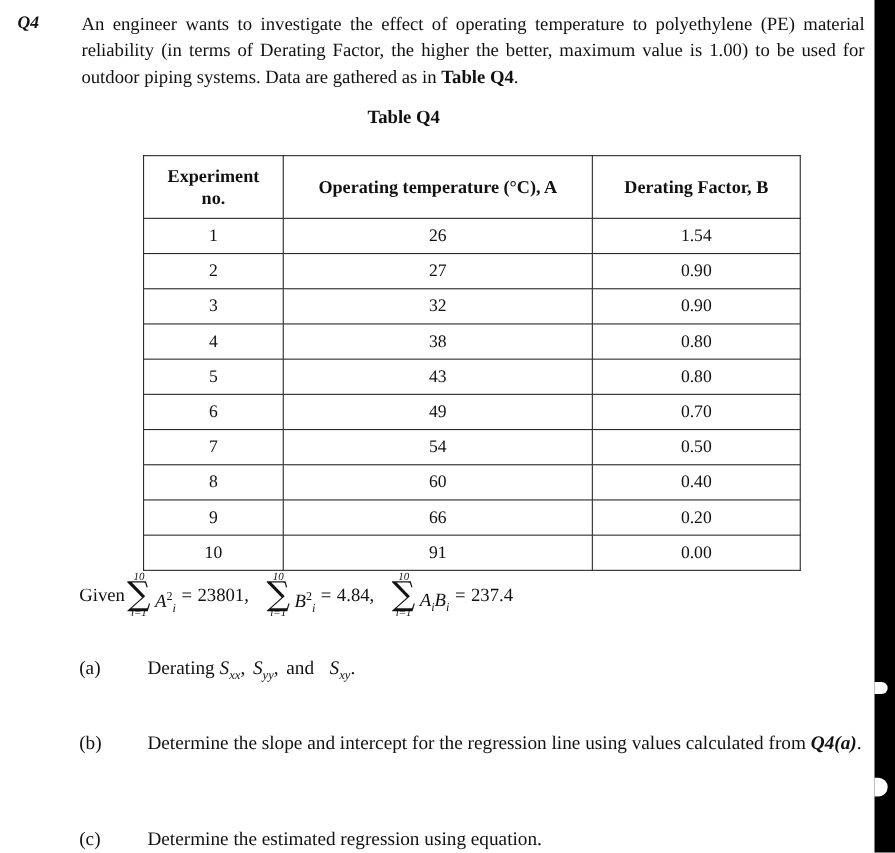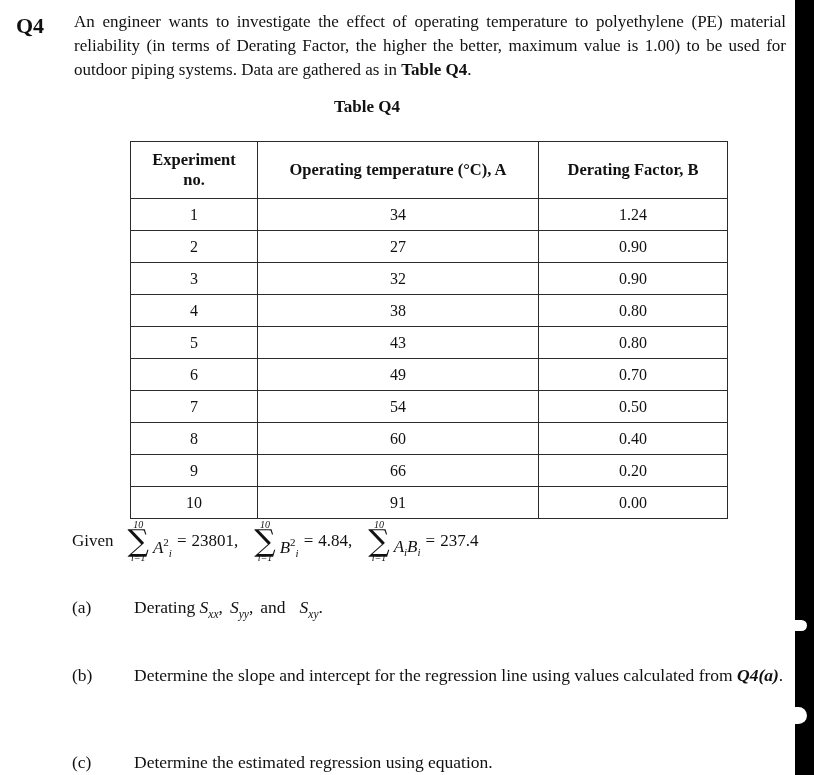--- a/index.html
+++ b/index.html
@@ -50,24 +50,25 @@
   .question {
     position: absolute;
     top: 10px;
     left: 16px;
     width: 770px;
     display: flex;
     align-items: flex-start;
   }
   .q-label {
     font-weight: bold;
-    font-size: 22px;
+    font-size: 16px;
     width: 58px;
     flex: 0 0 58px;
     line-height: 1.42;
+    font-style: italic;
   }
   .q-body {
     font-size: 17px;
     line-height: 1.42;
     text-align: justify;
     width: 712px;
   }
   .q-body b { font-weight: bold; }
 
   
@@ -122,21 +123,21 @@
     position: absolute;
     top: 520px;
     left: 72px;
     font-size: 17px;
     display: flex;
     align-items: center;
     white-space: nowrap;
   }
   .given-word {
     font-size: 17px;
-    margin-right: 12px;
+    margin-right: 0;
     text-align: center;
   }
   .sum-group {
     display: inline-flex;
     align-items: center;
     margin-right: 4px;
   }
   .sigma-stack {
     display: inline-flex;
     flex-direction: column;
@@ -235,22 +236,22 @@
         <span>Experiment</span><br>
         <span>no.</span>
       </th>
       <th class="col-temp">Operating temperature (°C), A</th>
       <th class="col-derate">Derating Factor, B</th>
     </tr>
   </thead>
   <tbody id="table-body">
       <tr>
         <td class="col-no">1</td>
-        <td class="col-temp">34</td>
-        <td class="col-derate">1.24</td>
+        <td class="col-temp">26</td>
+        <td class="col-derate">1.54</td>
       </tr>
       <tr>
         <td class="col-no">2</td>
         <td class="col-temp">27</td>
         <td class="col-derate">0.90</td>
       </tr>
       <tr>
         <td class="col-no">3</td>
         <td class="col-temp">32</td>
         <td class="col-derate">0.90</td>

